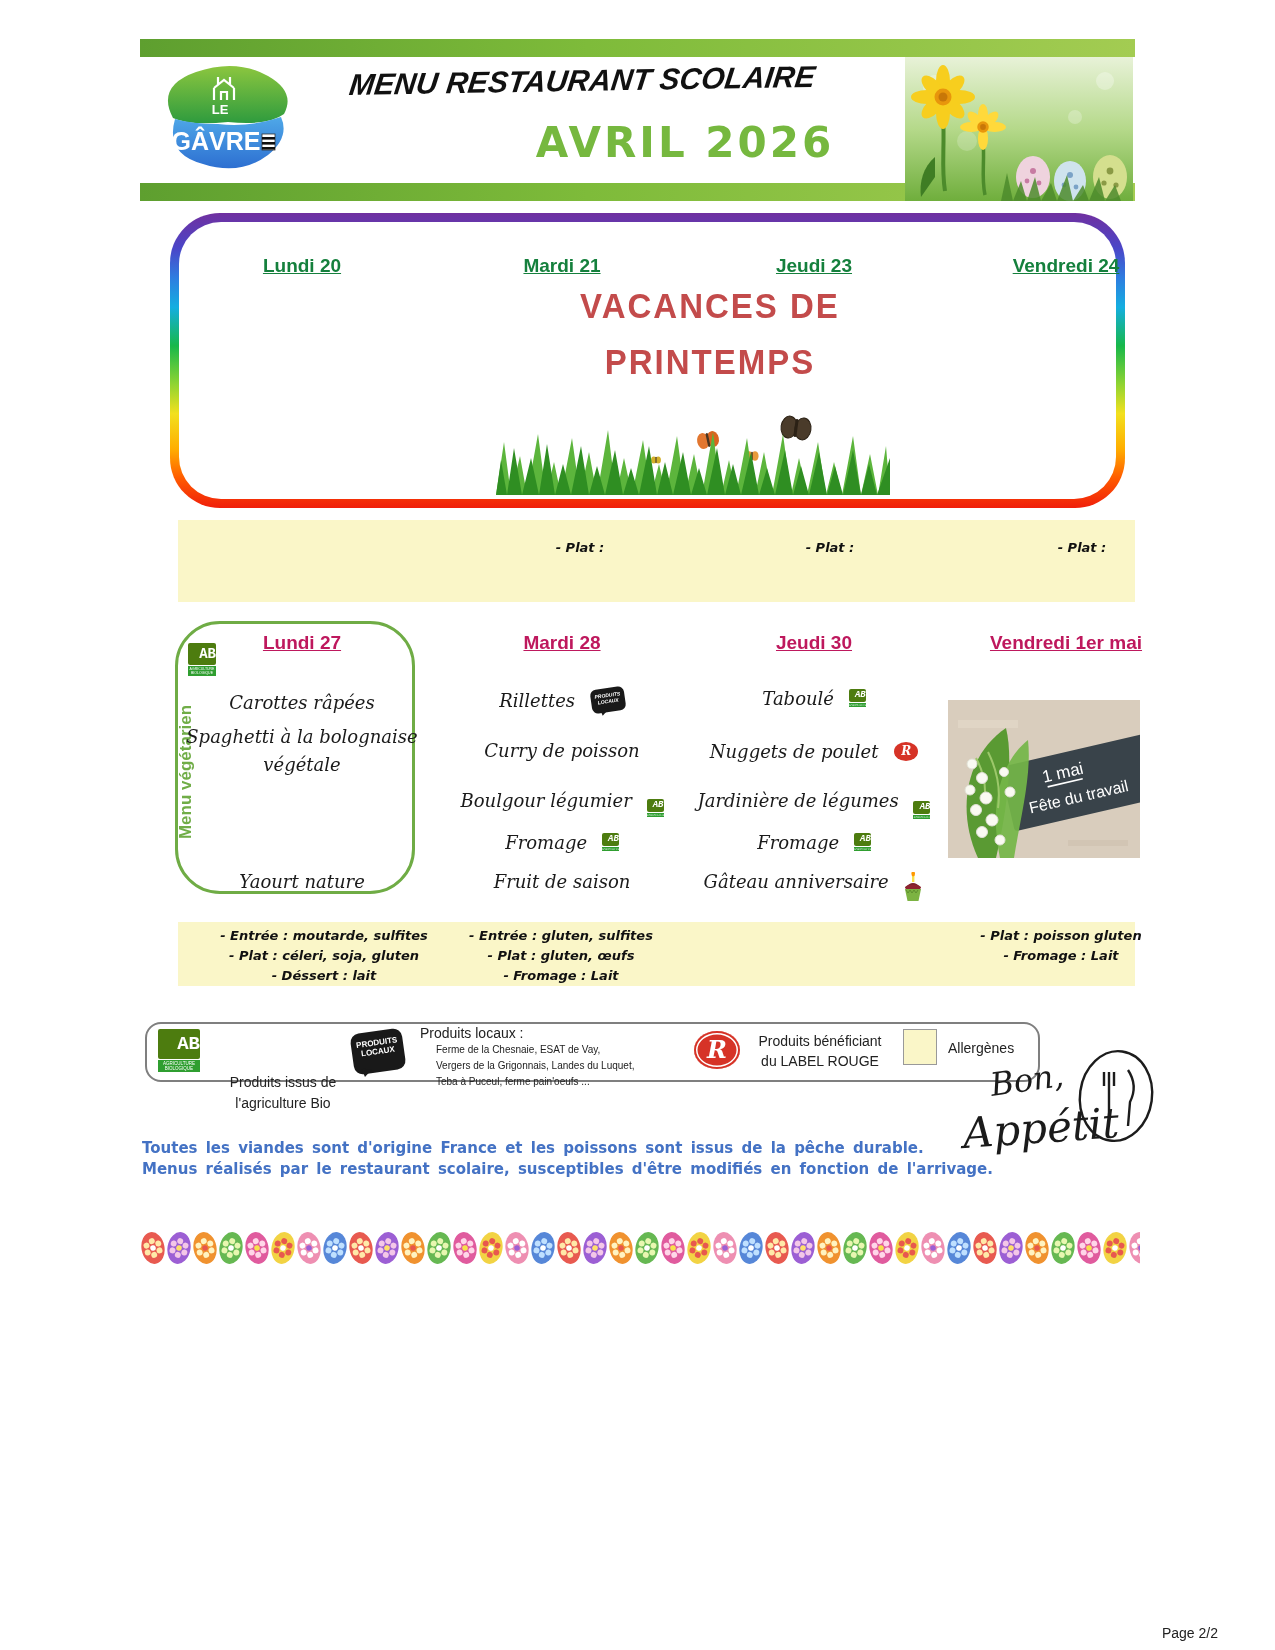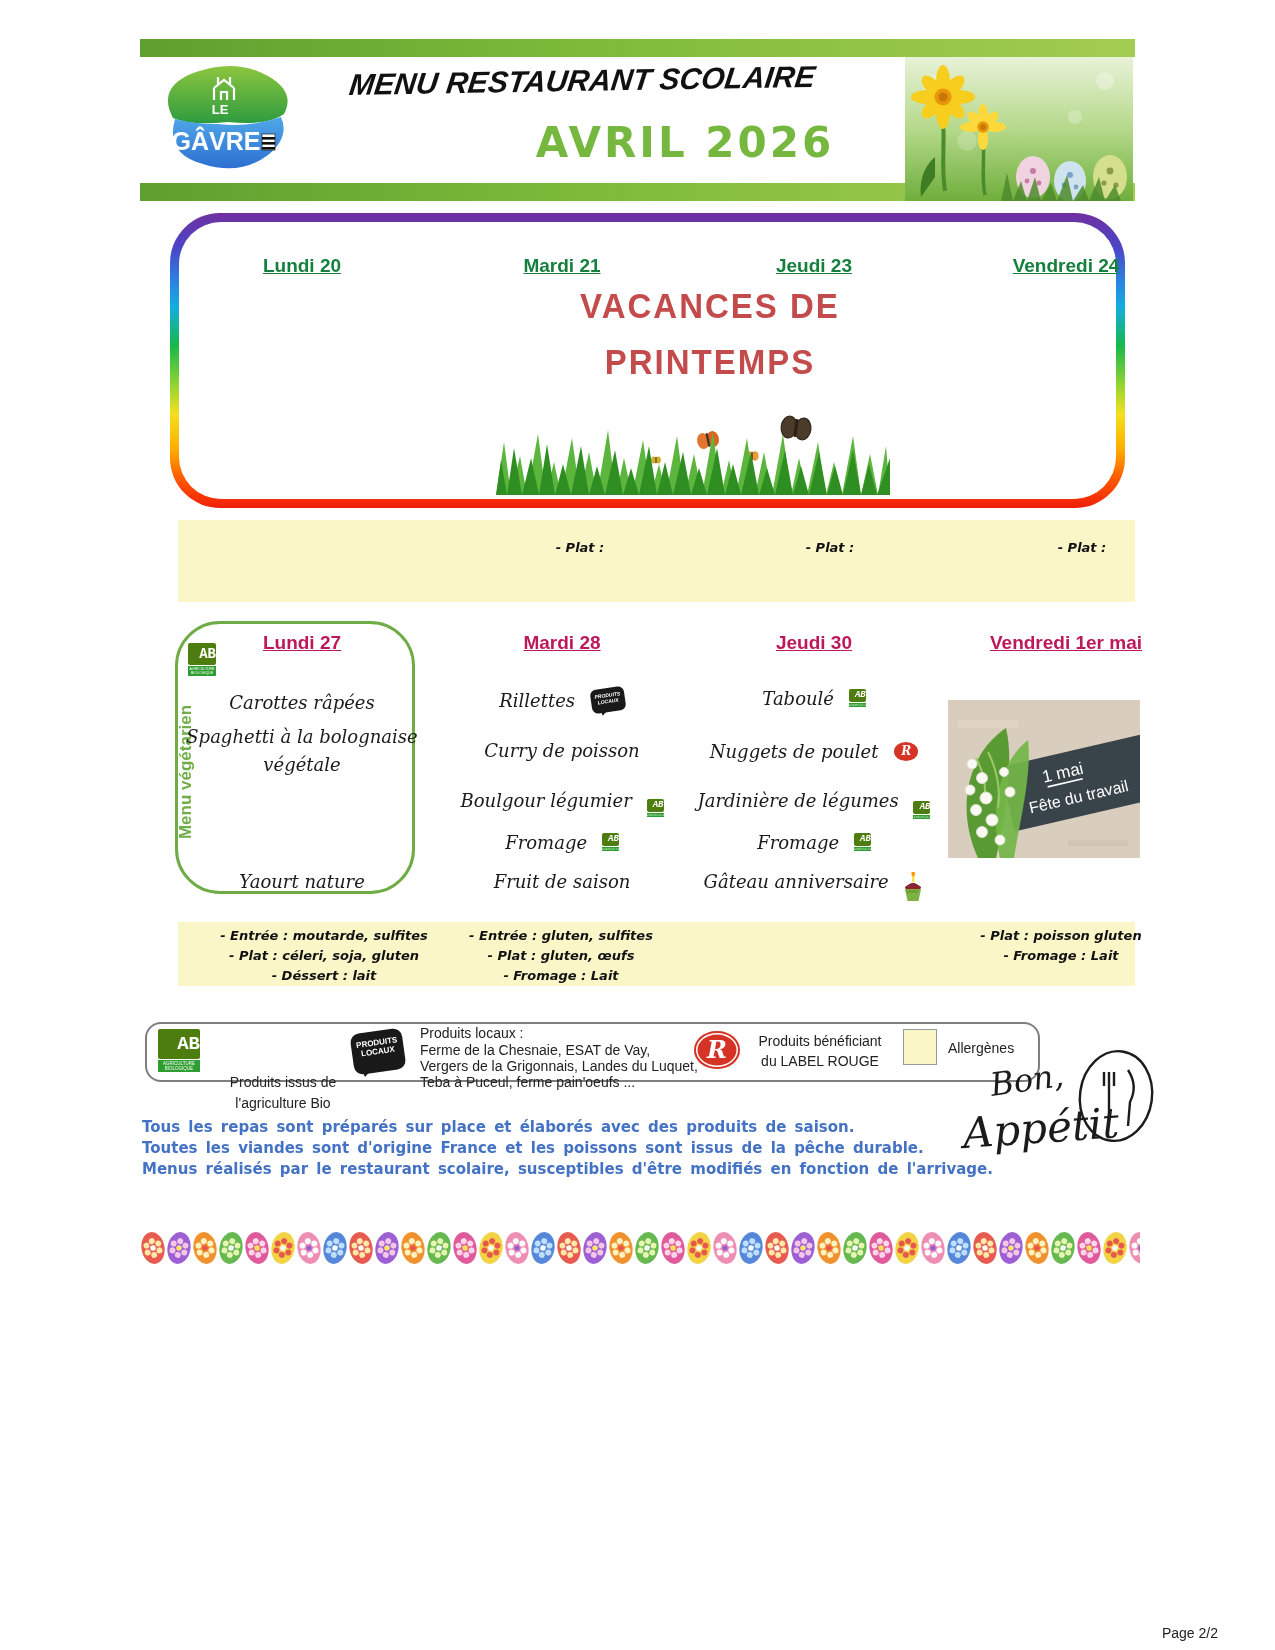--- a/index.html
+++ b/index.html
@@ -77,21 +77,21 @@
   .lr-lg { width:46px; height:38px; font-size:24px; line-height:38px;
            box-shadow:inset 0 0 0 2px #D63327, inset 0 0 0 3.5px #fff; }
   .lr-sm { width:24px; height:19px; font-size:12px; line-height:19px; margin-left:10px; }
 
   .b2col { position:absolute; top:926px; width:240px; text-align:center;
            font:italic 600 13px "DejaVu Sans", sans-serif; line-height:20px; color:#111; }
 
   .legend-box { left:145px; top:1022px; width:895px; height:60px;
                 border:2px solid #7F7F7F; border-radius:16px; box-sizing:border-box; background:#fff; }
   .lg-text { position:absolute; font-size:14px; color:#222; line-height:21px; }
-  .lg-small { position:absolute; font-size:14px; color:#222; line-height:16px; white-space:nowrap; }
+  .lg-small { position:absolute; font-size:10px; color:#222; line-height:16px; white-space:nowrap;margin-left:16px; }
   .swatch { left:903px; top:1029px; width:34px; height:36px; background:#FAF6C8;
             border:1px solid #999; box-sizing:border-box; }
 
   .footer-line { position:absolute; left:142px; font:bold 15px "DejaVu Sans", sans-serif;
                  color:#4472C4; word-spacing:3px; white-space:nowrap; }
 
   .page-label { left:1100px; top:1625px; width:118px; text-align:right; font-size:14px; color:#222; }
 </style>
 </head>
 <body>
@@ -417,21 +417,20 @@
     <g stroke="#1c1c1c" stroke-width="2.4" fill="none">
       <ellipse cx="158" cy="50" rx="36" ry="45" transform="rotate(8 158 50)"></ellipse>
       <path d="M146,26 v14 M151,26 v14 M156,26 v14 M151,40 v32"></path>
       <path d="M170,24 c8,12 6,24 2,32 l-2,24"></path>
     </g>
     <text x="34" y="50" font-size="32" font-style="italic" fill="#1b1b1b" font-family="DejaVu Serif, serif" transform="rotate(-8 34 50)">Bon,</text>
     <text x="6" y="102" font-size="42" font-style="italic" fill="#1b1b1b" font-family="DejaVu Serif, serif" transform="rotate(-4 6 102)">Appétit</text>
   </svg>
 
   
-  <div class="footer-line" style="top:1118px">Tous les repas sont préparés sur place et élaborés avec des produits de saison.</div>
   <div class="footer-line" style="top:1139px">Toutes les viandes sont d'origine France et les poissons sont issus de la pêche durable.</div>
   <div class="footer-line" style="top:1160px">Menus réalisés par le restaurant scolaire, susceptibles d'être modifiés en fonction de l'arrivage.</div>
 
   
   <svg class="abs" style="left:140px;top:1231px" width="1000" height="34" viewBox="0 0 1000 34">
     <defs>
       <g id="flw">
         <circle cx="0" cy="-7" r="3"></circle>
           <circle cx="6" cy="-3.5" r="3"></circle>
           <circle cx="6" cy="3.5" r="3"></circle>

